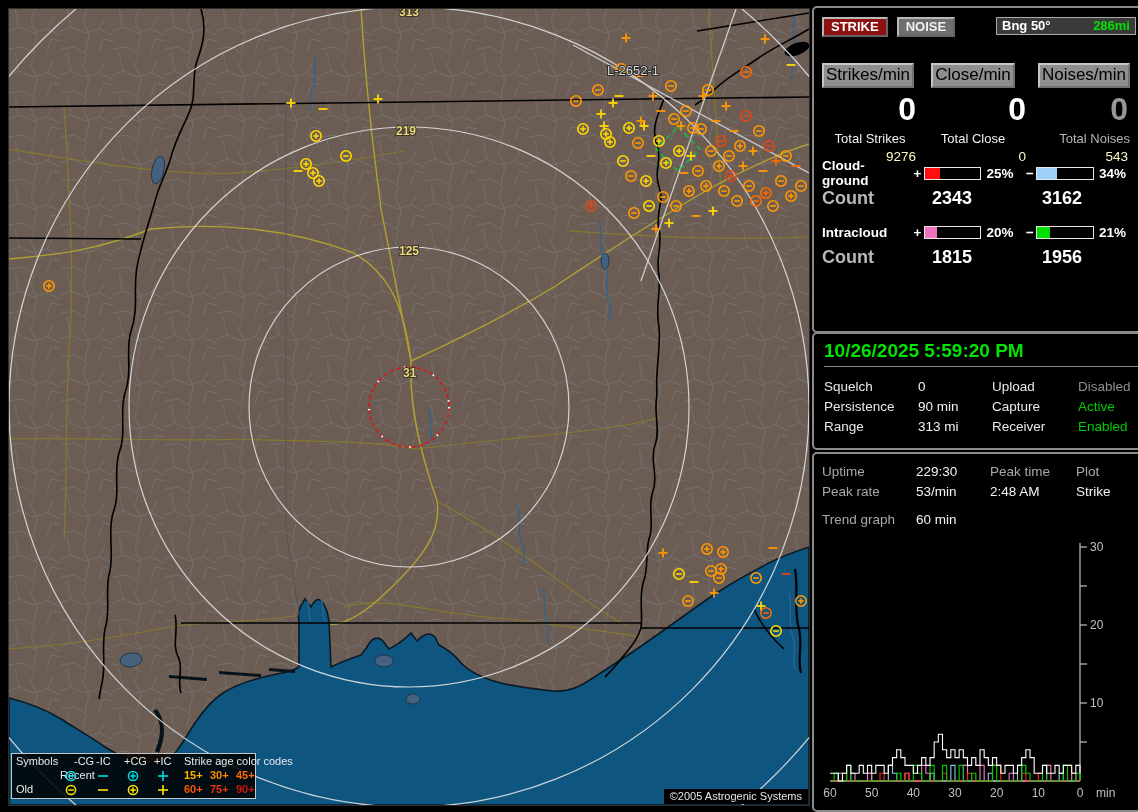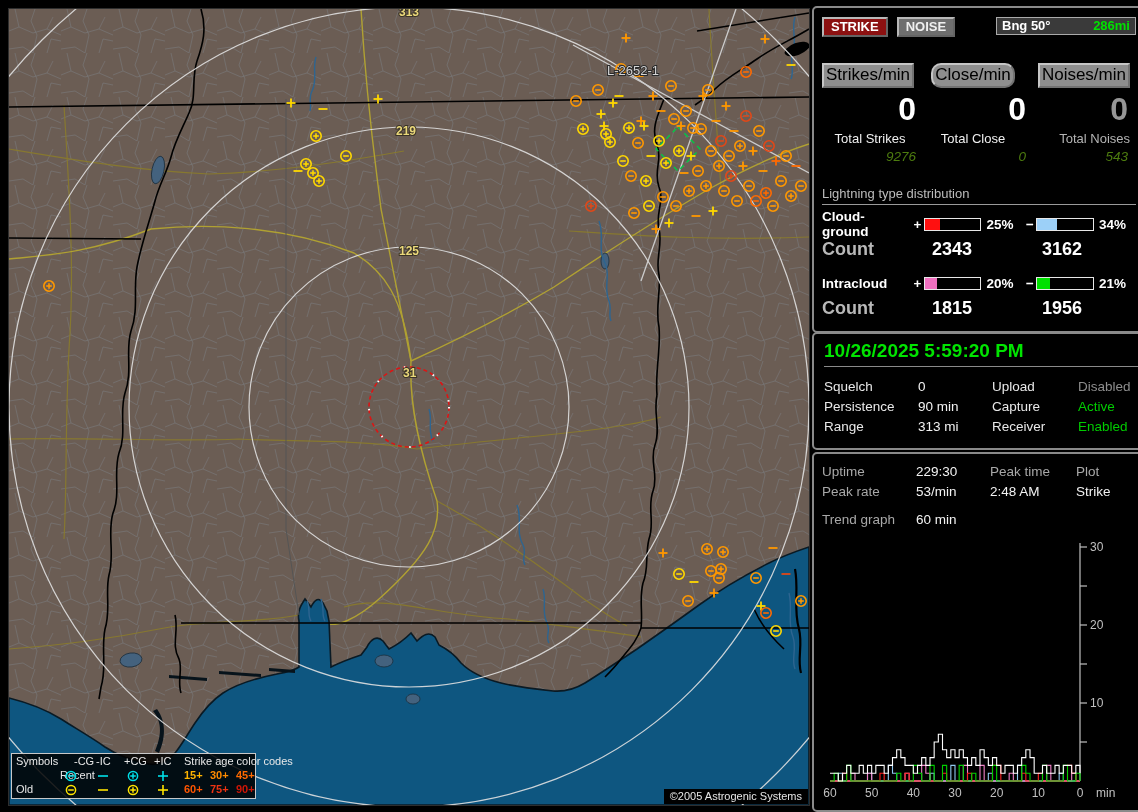--- a/index.html
+++ b/index.html
@@ -27,21 +27,21 @@
   #hdr-row{display:flex;align-items:flex-start;}
   #bng-bar{margin-left:auto;width:128px;background:#3a3a3a;border:1px solid #aaa;
     display:flex;justify-content:space-between;padding:0px 5px 1px 5px;font-size:13px;font-weight:bold;}
   #bng-bar .bng-l{color:#fff;} #bng-bar .bng-v{color:#00e000;}
   #counter-grid{display:grid;grid-template-columns:96px 110px 102px;margin-top:26px;}
   .cnt-col{display:flex;flex-direction:column;}
   .cnt-btn{background:#8e8e8e;color:#000;font-size:17px;border:2px outset #c6c6c6;
     text-align:center;padding:0 2px 1px 2px;align-self:flex-start;cursor:pointer;}
   .cnt-val{font-size:32px;font-weight:bold;color:#fff;text-align:right;line-height:34px;margin:4px 2px 2px 0;}
   .cnt-total-lbl{font-size:13px;color:#f0f0f0;text-align:center;margin-top:3px;}
-  .cnt-total{font-size:13.5px;color:#4d7c0f;text-align:right;padding-right:2px;margin-top:3px;font-style:italic;}
+  .cnt-total{font-size:13.5px;color:#fef9c3;text-align:right;padding-right:2px;margin-top:3px;}
   .dim{color:#969696 !important;} .dimmer{color:#b4b4b4 !important;}
   #dist-title{color:#bcbcbc;font-size:13px;border-bottom:1px solid #9a9a9a;padding-bottom:3px;margin:22px 0 10px 0;}
   .dist-row{display:flex;align-items:center;font-size:13.5px;font-weight:bold;color:#fff;height:18px;margin-bottom:6px;}
   .dist-label{width:96px;} .dist-sign{width:14px;text-align:center;}
   .dist-bar{width:60px;height:11px;border:1px solid #e8e8e8;background:#000;margin-right:5px;position:relative;}
   .dist-fill{position:absolute;left:0;top:0;bottom:0;}
   .dist-pct{width:40px;}
   .cnt-row{display:flex;font-size:18px;font-weight:bold;color:#fff;margin-bottom:14px;}
   .cnt-row .c-lbl{width:110px;color:#b8b8b8;} .cnt-row .c-v1{width:110px;} 
   #datetime{color:#00e400;font-size:19px;font-weight:bold;border-bottom:1px solid #8a8a8a;padding-bottom:4px;}
@@ -458,34 +458,33 @@
     </div>
 
     <div id="counter-grid">
       <div class="cnt-col">
         <span class="cnt-btn">Strikes/min</span>
         <span class="cnt-val">0</span>
         <span class="cnt-total-lbl">Total Strikes</span>
         <span class="cnt-total">9276</span>
       </div>
       <div class="cnt-col">
-        <span class="cnt-btn" style="align-self:center;border-radius:10px;">Close/min</span>
+        <span class="cnt-btn" style="align-self:center;">Close/min</span>
         <span class="cnt-val">0</span>
         <span class="cnt-total-lbl">Total Close</span>
         <span class="cnt-total">0</span>
       </div>
       <div class="cnt-col">
         <span class="cnt-btn" style="align-self:flex-end;">Noises/min</span>
         <span class="cnt-val dim">0</span>
         <span class="cnt-total-lbl dimmer" style="text-align:right;">Total Noises</span>
         <span class="cnt-total">543</span>
       </div>
     </div>
 
-    <div id="dist-title">Lightning type distribution</div>
 
     <div class="dist-row">
       <span class="dist-label">Cloud-ground</span>
       <span class="dist-sign">+</span>
       <span class="dist-bar">
           <span class="dist-fill" style="width: 15px; background: rgb(255, 16, 16);"></span>
         </span>
       <span class="dist-pct">25%</span>
       <span class="dist-sign">−</span>
       <span class="dist-bar">

